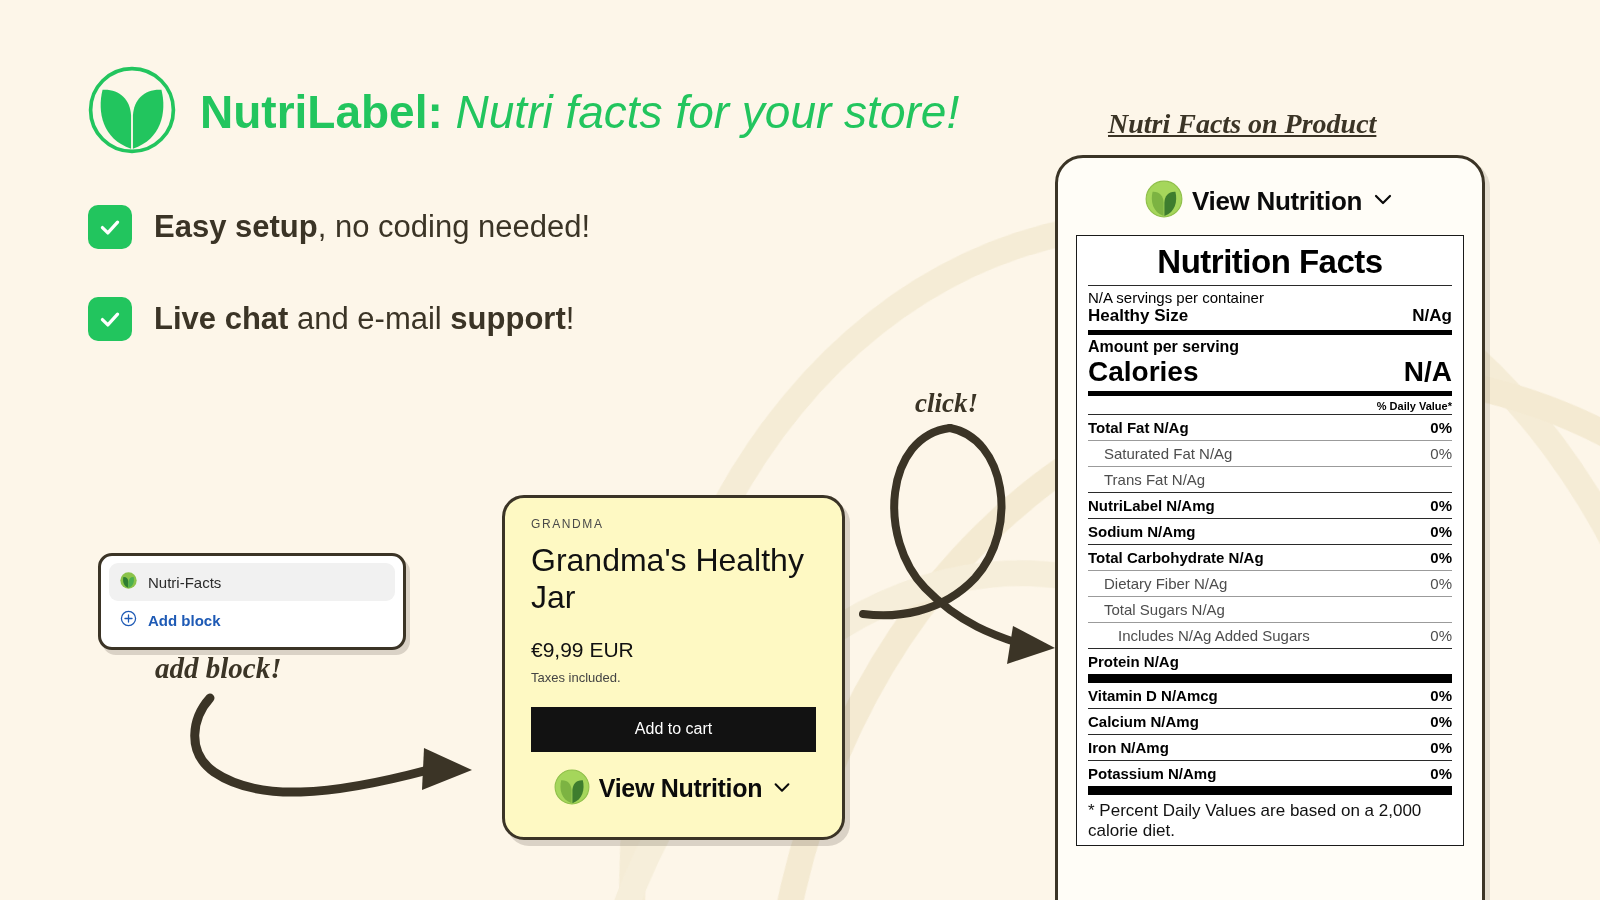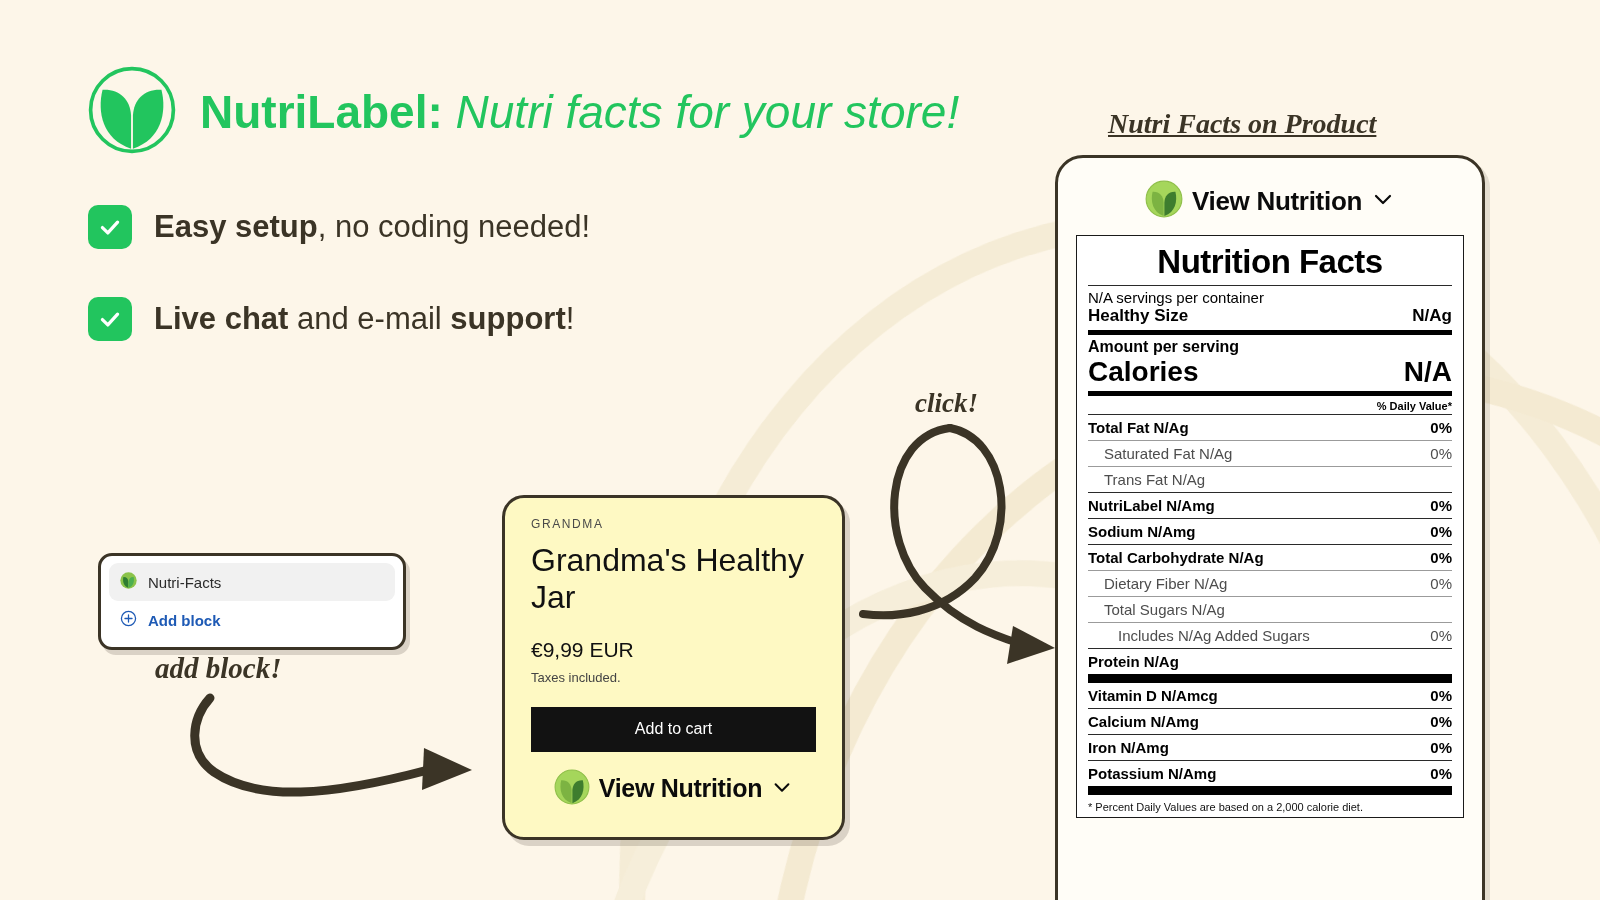--- a/index.html
+++ b/index.html
@@ -144,21 +144,21 @@
 
   .nf-row {
     display:flex; justify-content:space-between; align-items:baseline;
     font-size:15px; padding:4px 0 4px 0;
   }
   .nf-row.b { font-weight:bold; }
   .nf-row.i1 { padding-left:16px; color:#4d4d4d; }
   .nf-row.i2 { padding-left:30px; color:#4d4d4d; }
   .nf-row .dv { font-weight:bold; }
   .nf-row.i1 .dv, .nf-row.i2 .dv { font-weight:normal; color:#4d4d4d; }
-  .nf-foot { font-size:11px; padding:6px 0 4px 0; color:#111; }
+  .nf-foot { font-size:17px; padding:6px 0 4px 0; color:#111; }
 </style>
 </head>
 <body>
 
 <div class="bg-layer">
   <div class="swoosh s1"></div>
   <div class="swoosh s2"></div>
   <div class="swoosh s3"></div>
 </div>
 

